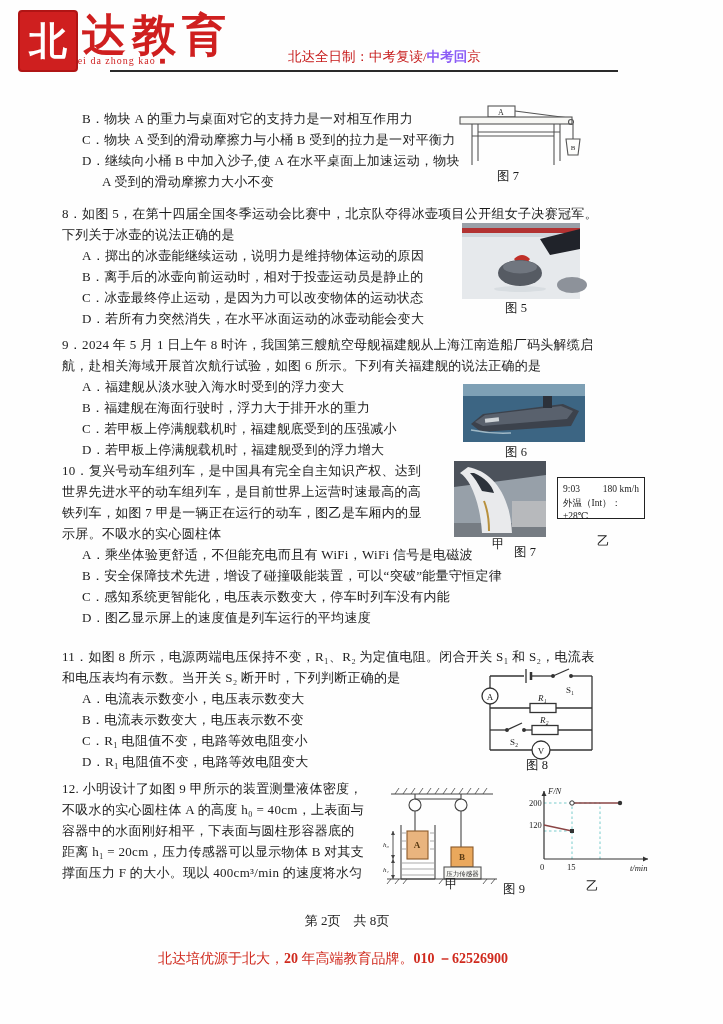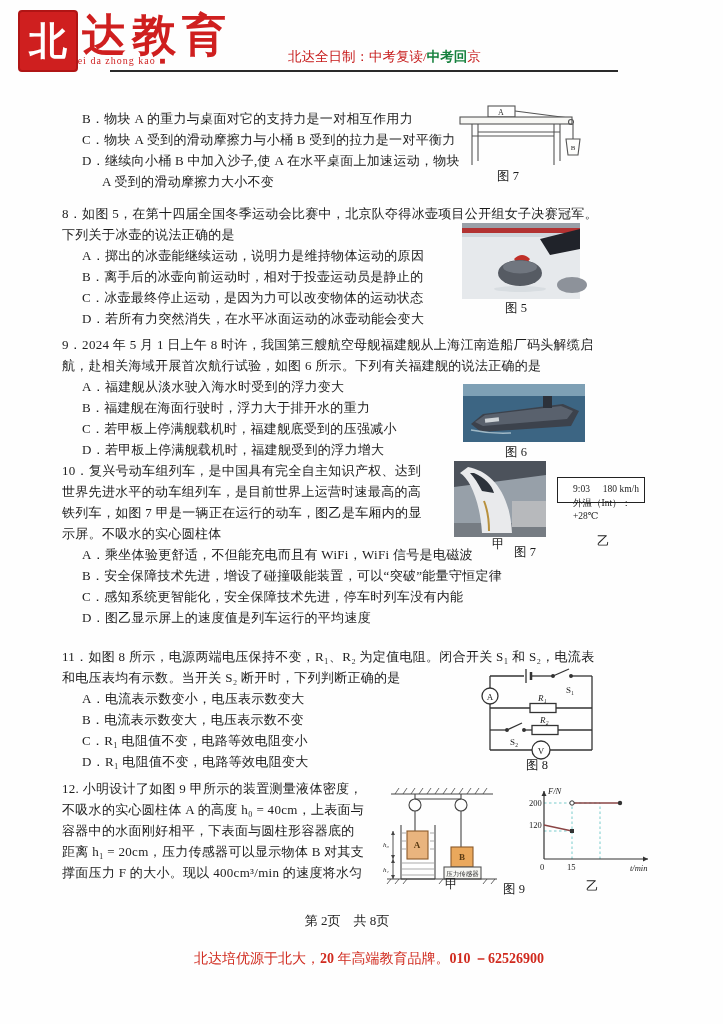--- a/index.html
+++ b/index.html
@@ -7,25 +7,25 @@
         font-family:"Liberation Serif","DejaVu Serif",serif;color:#1c1c1c;}
   .ln{position:absolute;font-size:13px;white-space:nowrap;letter-spacing:0.3px;color:#1c1c1c;}
   .cap{position:absolute;font-size:12.5px;white-space:nowrap;color:#1c1c1c;}
   
   .seal{position:absolute;left:18px;top:10px;width:56px;height:58px;background:#cf1f1f;
         border:2px solid #b01515;border-radius:4px;display:flex;align-items:center;justify-content:center;}
   .seal span{color:#fff;font-size:38px;font-weight:bold;line-height:1;}
   .brand{position:absolute;left:82px;top:6px;font-size:44px;font-weight:bold;color:#cf1f1f;letter-spacing:6px;}
   .brand-sub{position:absolute;left:70px;top:55px;font-size:10px;color:#cf1f1f;letter-spacing:1px;}
   .tagline{position:absolute;left:288px;top:48px;font-size:13.5px;color:#c61a1a;}
-  .tagline b{color:#15803d;}
+  .tagline b{color:#8b5cf6;}
   .hrule{position:absolute;left:110px;top:70px;width:508px;height:0;border-top:2px solid #2a2a2a;}
   
   .pageno{position:absolute;left:0;top:912px;width:694px;text-align:center;font-size:13px;color:#222;}
-  .redfoot{position:absolute;left:158px;top:950px;font-size:14px;color:#d02a1e;margin-left:36px;}
+  .redfoot{position:absolute;left:158px;top:950px;font-size:14px;color:#d02a1e;}
   .redfoot b{font-weight:bold;}
   svg{position:absolute;overflow:visible;}
   svg text{font-family:"Liberation Serif","DejaVu Serif",serif;}
 </style>
 </head>
 <body>
 
 <div class="page">
 
   <div class="seal">
@@ -99,33 +99,33 @@
     <path d="M8,46 q20,4 40,3" stroke="#9fb8c6" stroke-width="1.5" fill="none"></path>
   </svg>
   <div class="cap" style="left:505px;top:444px">图 6</div>
 
   <div class="ln" style="left:62px;top:462px">10．复兴号动车组列车，是中国具有完全自主知识产权、达到</div>
   <div class="ln" style="left:62px;top:483px">世界先进水平的动车组列车，是目前世界上运营时速最高的高</div>
   <div class="ln" style="left:62px;top:504px">铁列车，如图 7 甲是一辆正在运行的动车，图乙是车厢内的显</div>
   <div class="ln" style="left:62px;top:525px">示屏。不吸水的实心圆柱体</div>
   <div class="ln" style="left:82px;top:546px">A．乘坐体验更舒适，不但能充电而且有 WiFi，WiFi 信号是电磁波</div>
   <div class="ln" style="left:82px;top:567px">B．安全保障技术先进，增设了碰撞吸能装置，可以“突破”能量守恒定律</div>
-  <div class="ln" style="left:82px;top:588px">C．感知系统更智能化，安全保障技术先进，停车时列车没有内能</div>
+  <div class="ln" style="left:82px;top:588px">C．感知系统更智能化，电压表示数变大，停车时列车没有内能</div>
   <div class="ln" style="left:82px;top:609px">D．图乙显示屏上的速度值是列车运行的平均速度</div>
 
   <svg style="left:454px;top:461px" width="92" height="76" viewBox="0 0 92 76">
     <rect width="92" height="76" fill="#97a0a9"></rect>
     <polygon points="0,0 92,0 92,14 0,26" fill="#4c525b"></polygon>
     <rect y="62" width="92" height="14" fill="#767c83"></rect>
     <rect x="58" y="40" width="34" height="26" fill="#b7b9bc"></rect>
     <path d="M14,6 C36,10 56,30 58,72 L28,72 C26,40 16,18 6,12 Z" fill="#e9eaec"></path>
     <path d="M20,12 C30,16 38,24 40,32 L28,30 C24,22 20,16 16,12 Z" fill="#2c323a"></path>
     <path d="M30,40 C34,50 35,60 35,70" stroke="#b8903c" stroke-width="2" fill="none"></path>
   </svg>
-  <div style="position:absolute;left:557px;top:477px;width:88px;height:26px;border:1.5px solid #222;background:#fff;font-size:9.5px;color:#222;padding:6px 5px 0 15px;box-sizing:border-box;">
+  <div style="position:absolute;left:557px;top:477px;width:88px;height:42px;border:1.5px solid #222;background:#fff;font-size:9.5px;color:#222;padding:6px 5px 0 5px;box-sizing:border-box;">
     <div style="display:flex;justify-content:space-between;">
       <span>9:03</span>
       <span>180 km/h</span>
     </div>
     <div style="margin-top:3px;">外温（Int）：+28℃</div>
   </div>
   <div class="cap" style="left:492px;top:536px">甲</div>
   <div class="cap" style="left:514px;top:544px">图 7</div>
   <div class="cap" style="left:597px;top:533px">乙</div>
 

